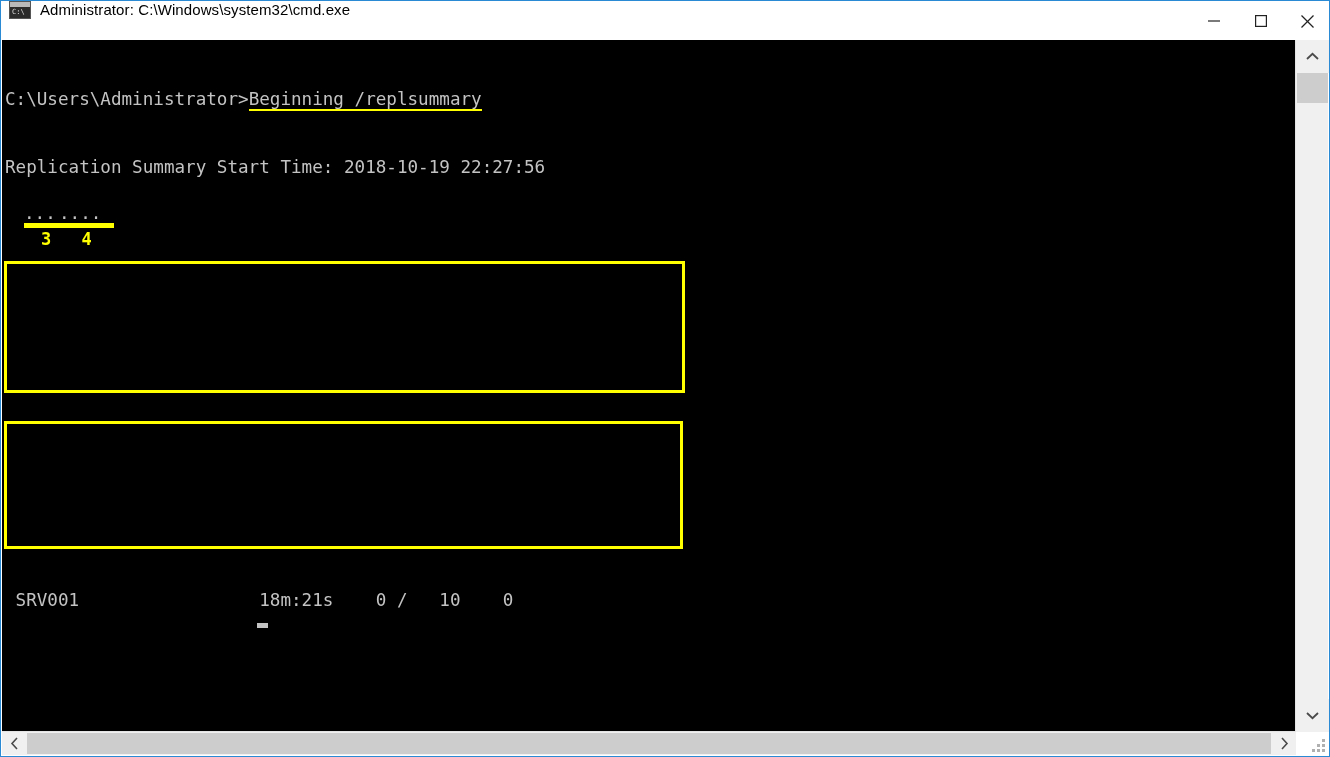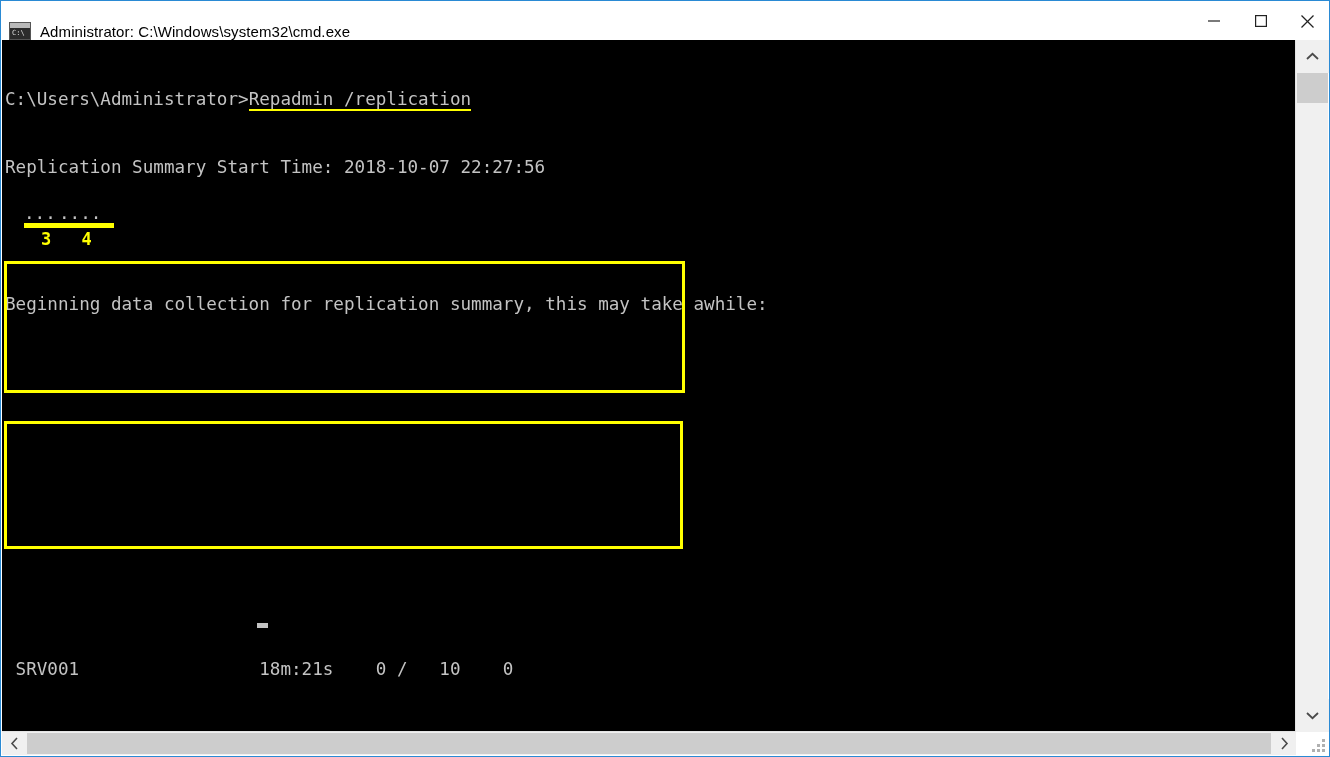--- a/index.html
+++ b/index.html
@@ -24,21 +24,21 @@
 
   
   #titlebar {
     position: absolute;
     left: 0; top: 0;
     width: 1330px;
     height: 40px;
     background: #ffffff;
     border-top: 1px solid #2a8ad4;
     display: flex;
-    align-items: flex-end;
+    align-items: flex-start;
   }
 
   #app-icon {
     width: 22px;
     height: 18px;
     margin-left: 8px;
     margin-right: 9px;
     background: #2b2b2b;
     border: 1px solid #555;
     position: relative;
@@ -265,24 +265,23 @@
           <line x1="0.5" y1="0.5" x2="12.5" y2="12.5" stroke="#222" stroke-width="1.2"></line>
           <line x1="12.5" y1="0.5" x2="0.5" y2="12.5" stroke="#222" stroke-width="1.2"></line>
         </svg>
       </div>
     </div>
   </div>
 
   <div id="console">
 
     <div id="console-text">
-      <div class="line"><span>C:\Users\Administrator&gt;</span><span class="cmd-underline">Repadmin /replication</span></div>
-      <div class="line">Replication Summary Start Time: 2018-10-07 22:27:56</div>
+      <div class="line"><span>C:\Users\Administrator&gt;</span><span class="cmd-underline">Beginning /replsummary</span></div>
+      <div class="line">Replication Summary Start Time: 2018-10-19 22:27:56</div>
       <div class="line"></div>
-      <div class="line">Beginning data collection for replication summary, this may take awhile:</div>
 
       
       <div class="line"> </div>
       <div class="line"> </div>
       <div class="line"> </div>
 
       
       <div class="line"> SRV001                 18m:21s    0 /   10    0</div>
       
       

